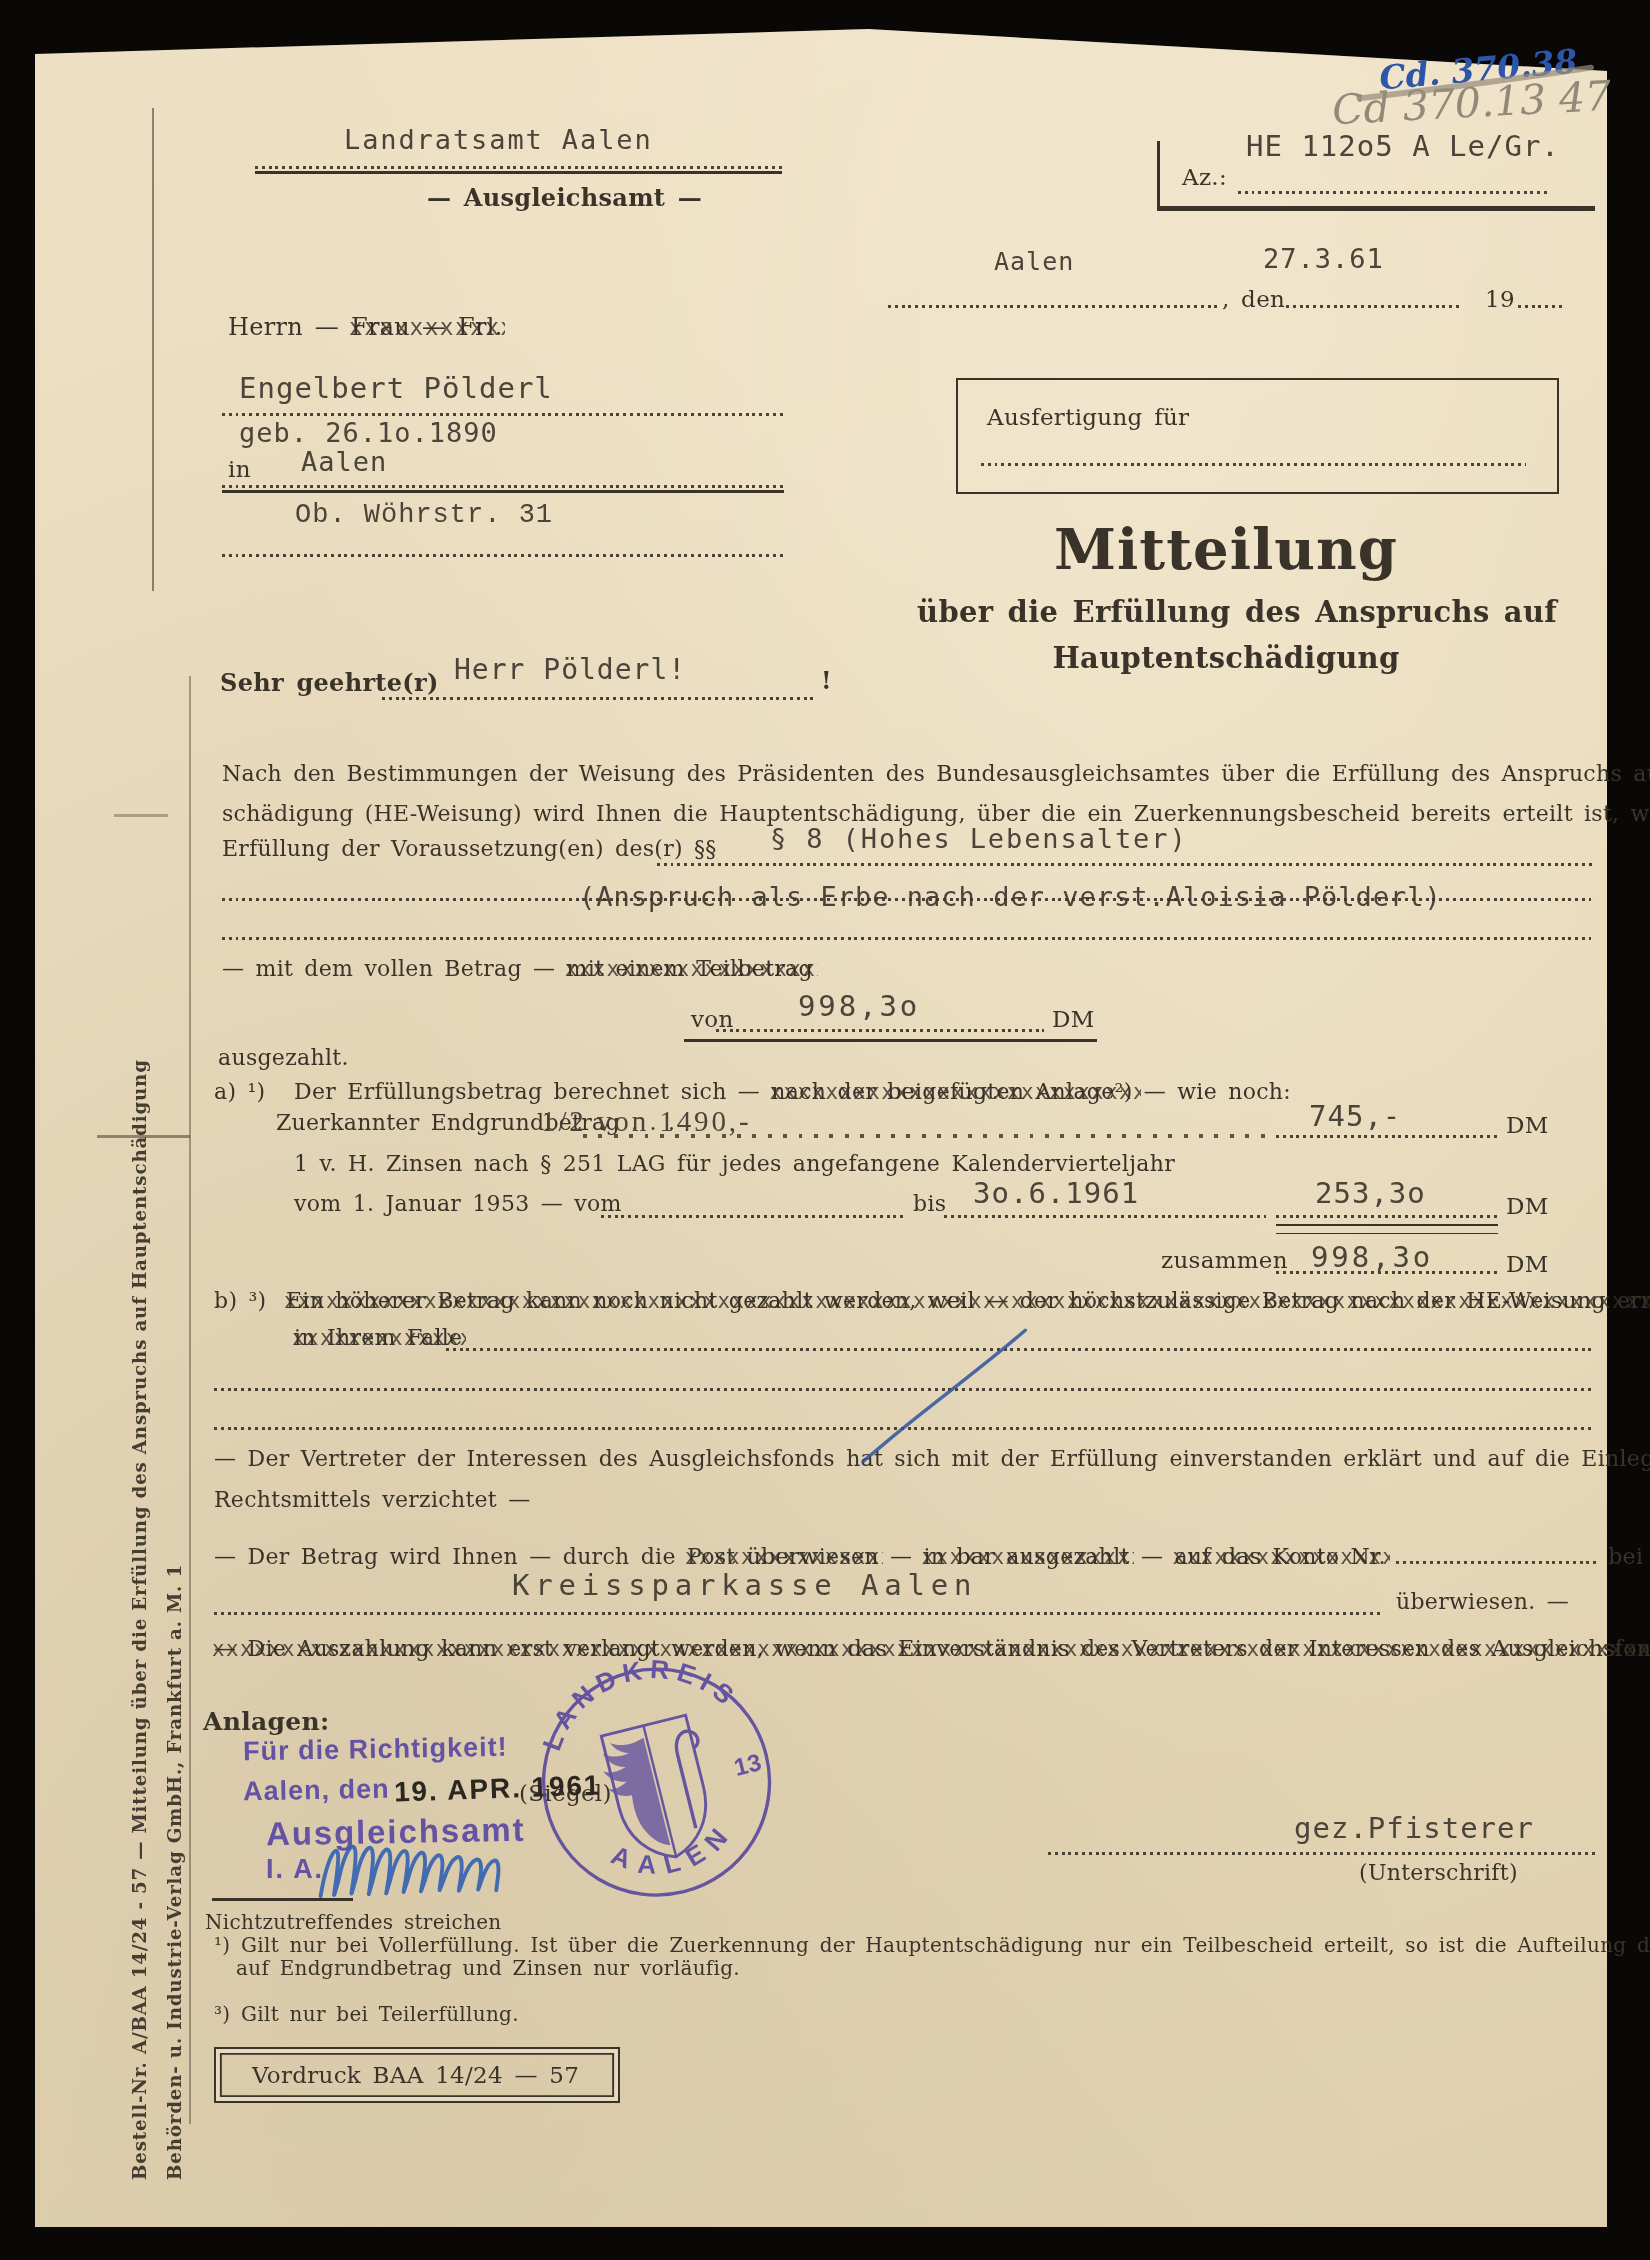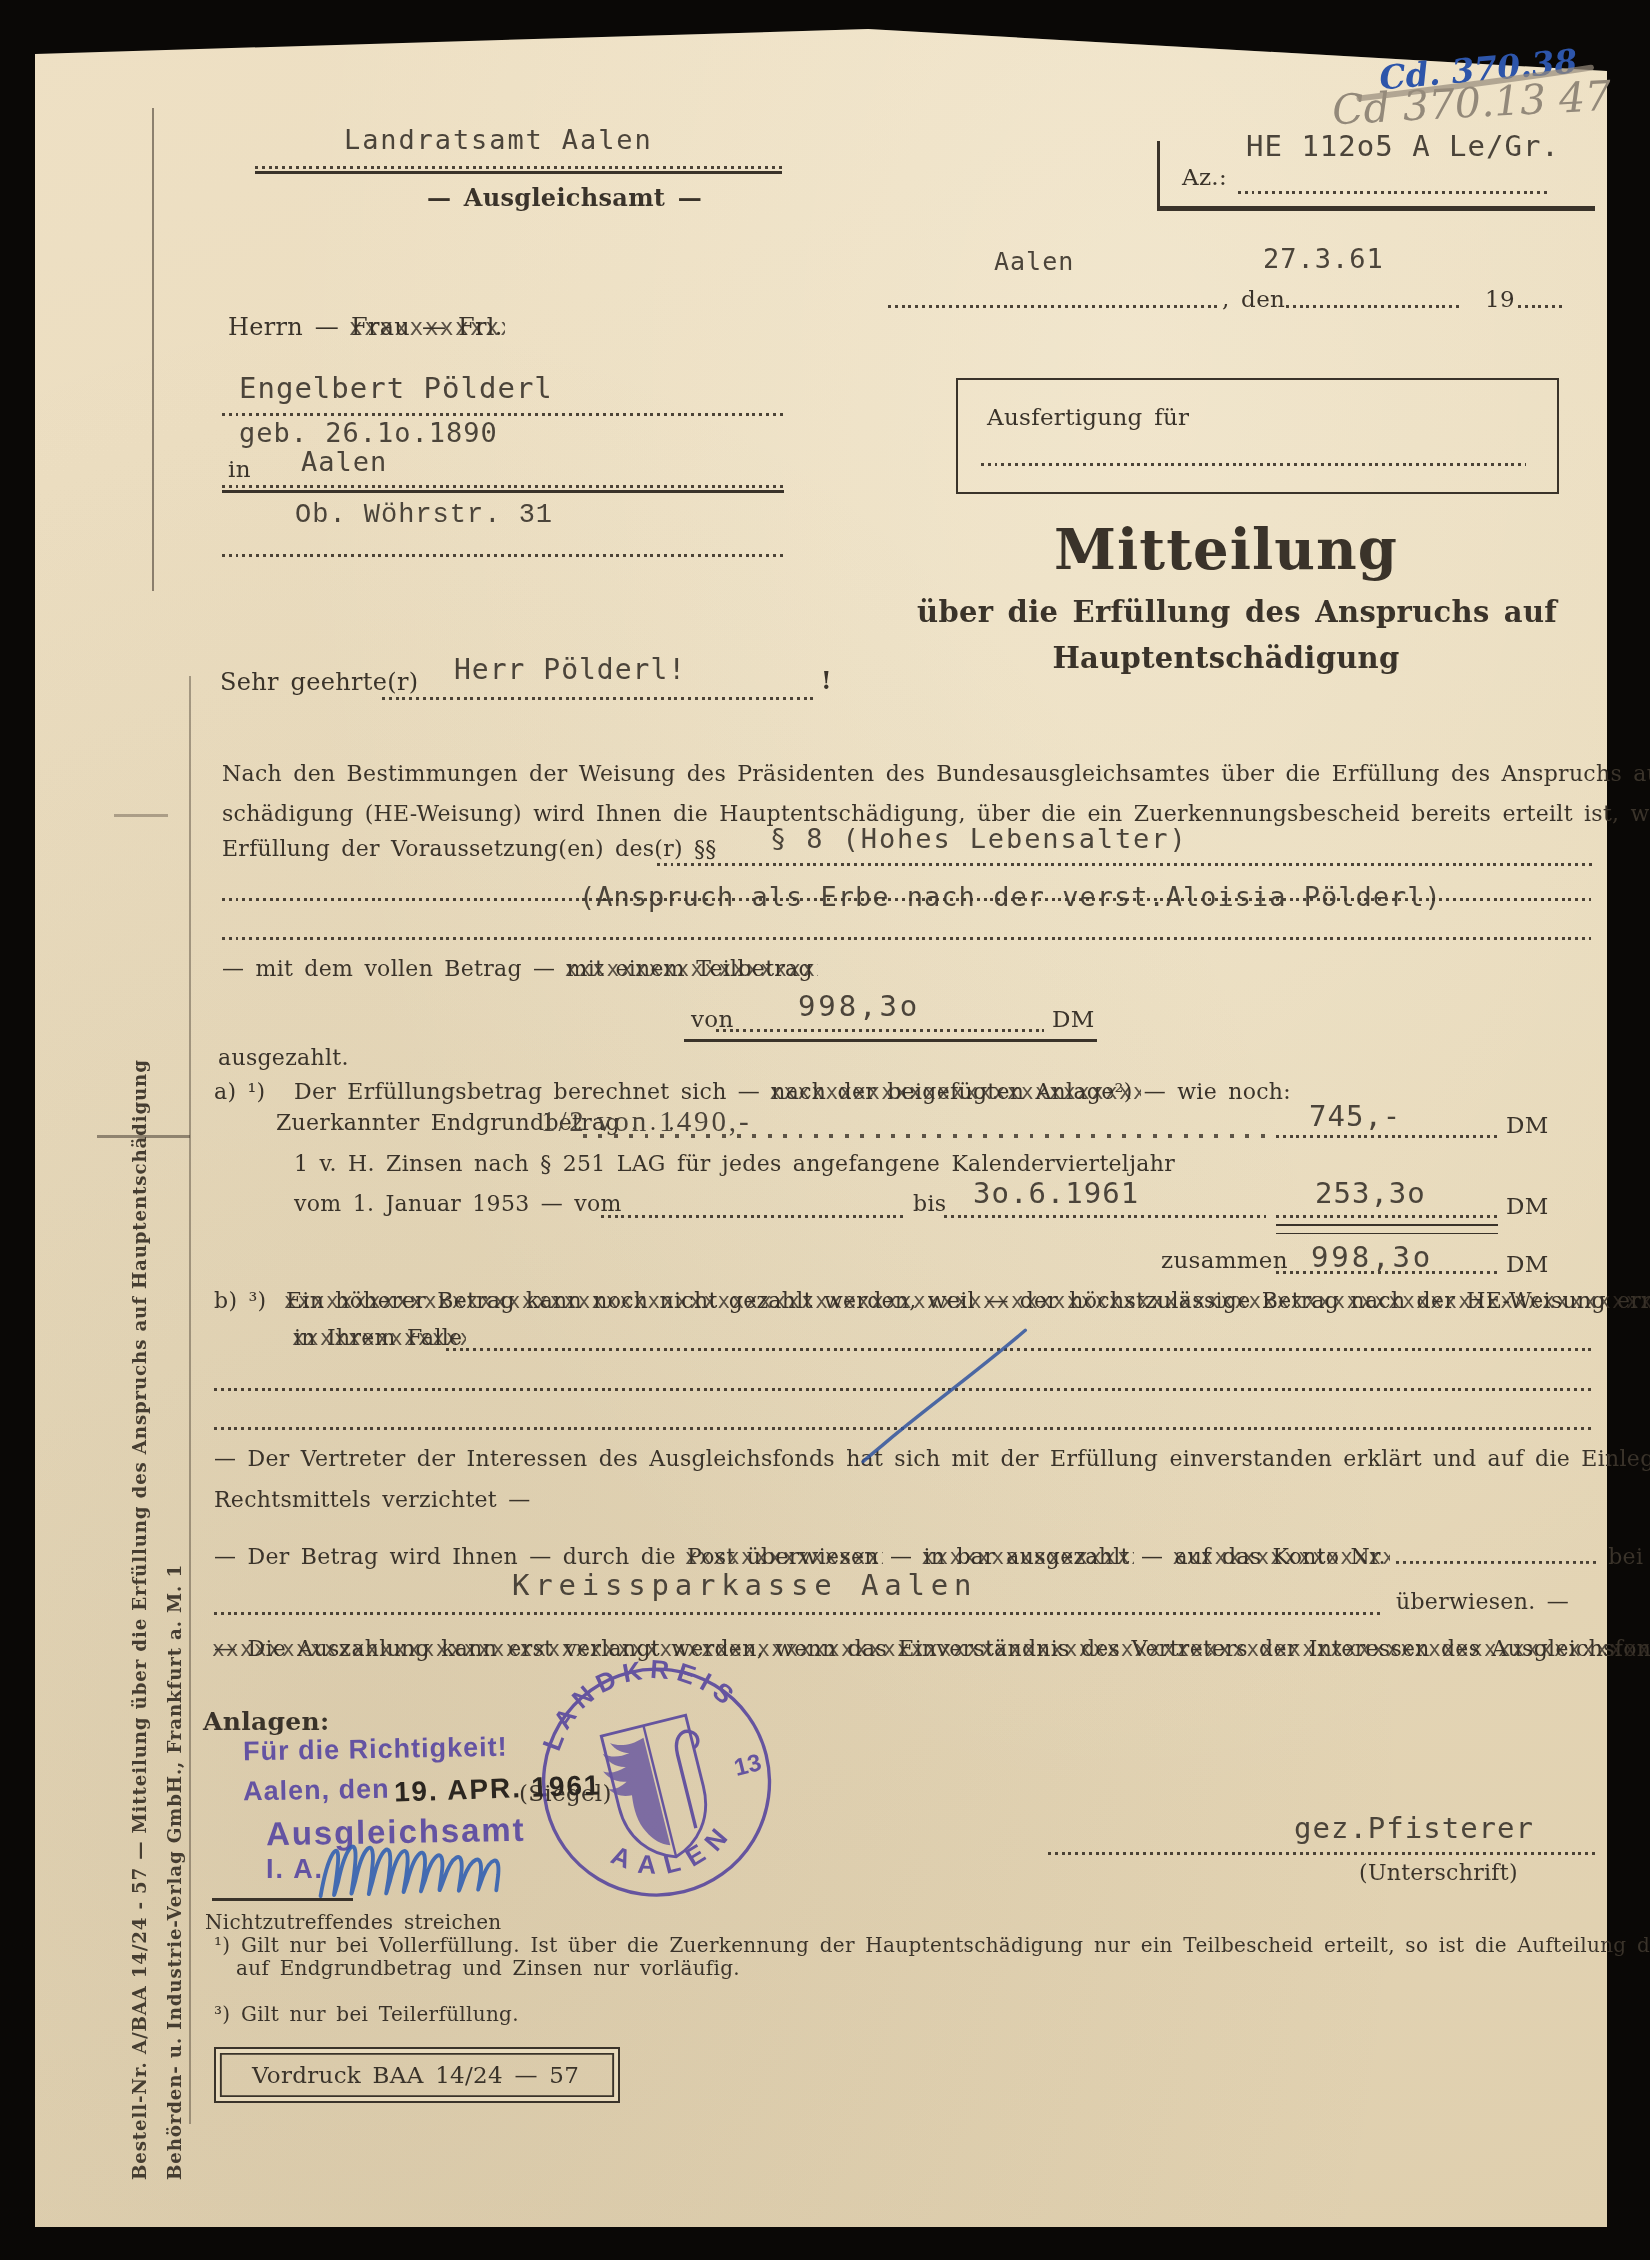--- a/index.html
+++ b/index.html
@@ -90,21 +90,21 @@
   <div class="dl" style="left:222px;top:554px;width:562px;"></div>
 
   <div class="copybox" style="left:956px;top:378px;width:599px;height:112px;"></div>
   <div class="p" style="left:987px;top:404px;font-size:23px;">Ausfertigung für</div>
   <div class="dl" style="left:981px;top:463px;width:545px;"></div>
 
   <div class="p pb" style="left:917px;top:516px;width:618px;text-align:center;font-size:56px;letter-spacing:1px;">Mitteilung</div>
   <div class="p pb" style="left:917px;top:595px;width:618px;text-align:center;font-size:29px;">über die Erfüllung des Anspruchs auf</div>
   <div class="p pb" style="left:917px;top:641px;width:618px;text-align:center;font-size:29px;">Hauptentschädigung</div>
 
-  <div class="p" style="left:220px;top:668px;font-size:24px;">Sehr geehrte(r)</div>
+  <div class="p" style="left:220px;top:668px;font-size:24px;font-weight:bold;">Sehr geehrte(r)</div>
   <div class="t" style="left:454px;top:653px;font-size:28px;">Herr Pölderl!</div>
   <div class="dl" style="left:382px;top:697px;width:434px;"></div>
   <div class="p pb" style="left:821px;top:666px;font-size:24px;">!</div>
 
   <div class="p" style="left:222px;top:761px;">Nach den Bestimmungen der Weisung des Präsidenten des Bundesausgleichsamtes über die Erfüllung des Anspruchs auf Hauptent-</div>
   <div class="p" style="left:222px;top:801px;">schädigung (HE-Weisung) wird Ihnen die Hauptentschädigung, über die ein Zuerkennungsbescheid bereits erteilt ist, wegen</div>
   <div class="p" style="left:222px;top:836px;">Erfüllung der Voraussetzung(en) des(r) §§</div>
   <div class="t" style="left:770px;top:823px;font-size:27px;letter-spacing:1.9px;">§ 8 (Hohes Lebensalter)</div>
   <div class="dl" style="left:657px;top:863px;width:935px;"></div>
 

